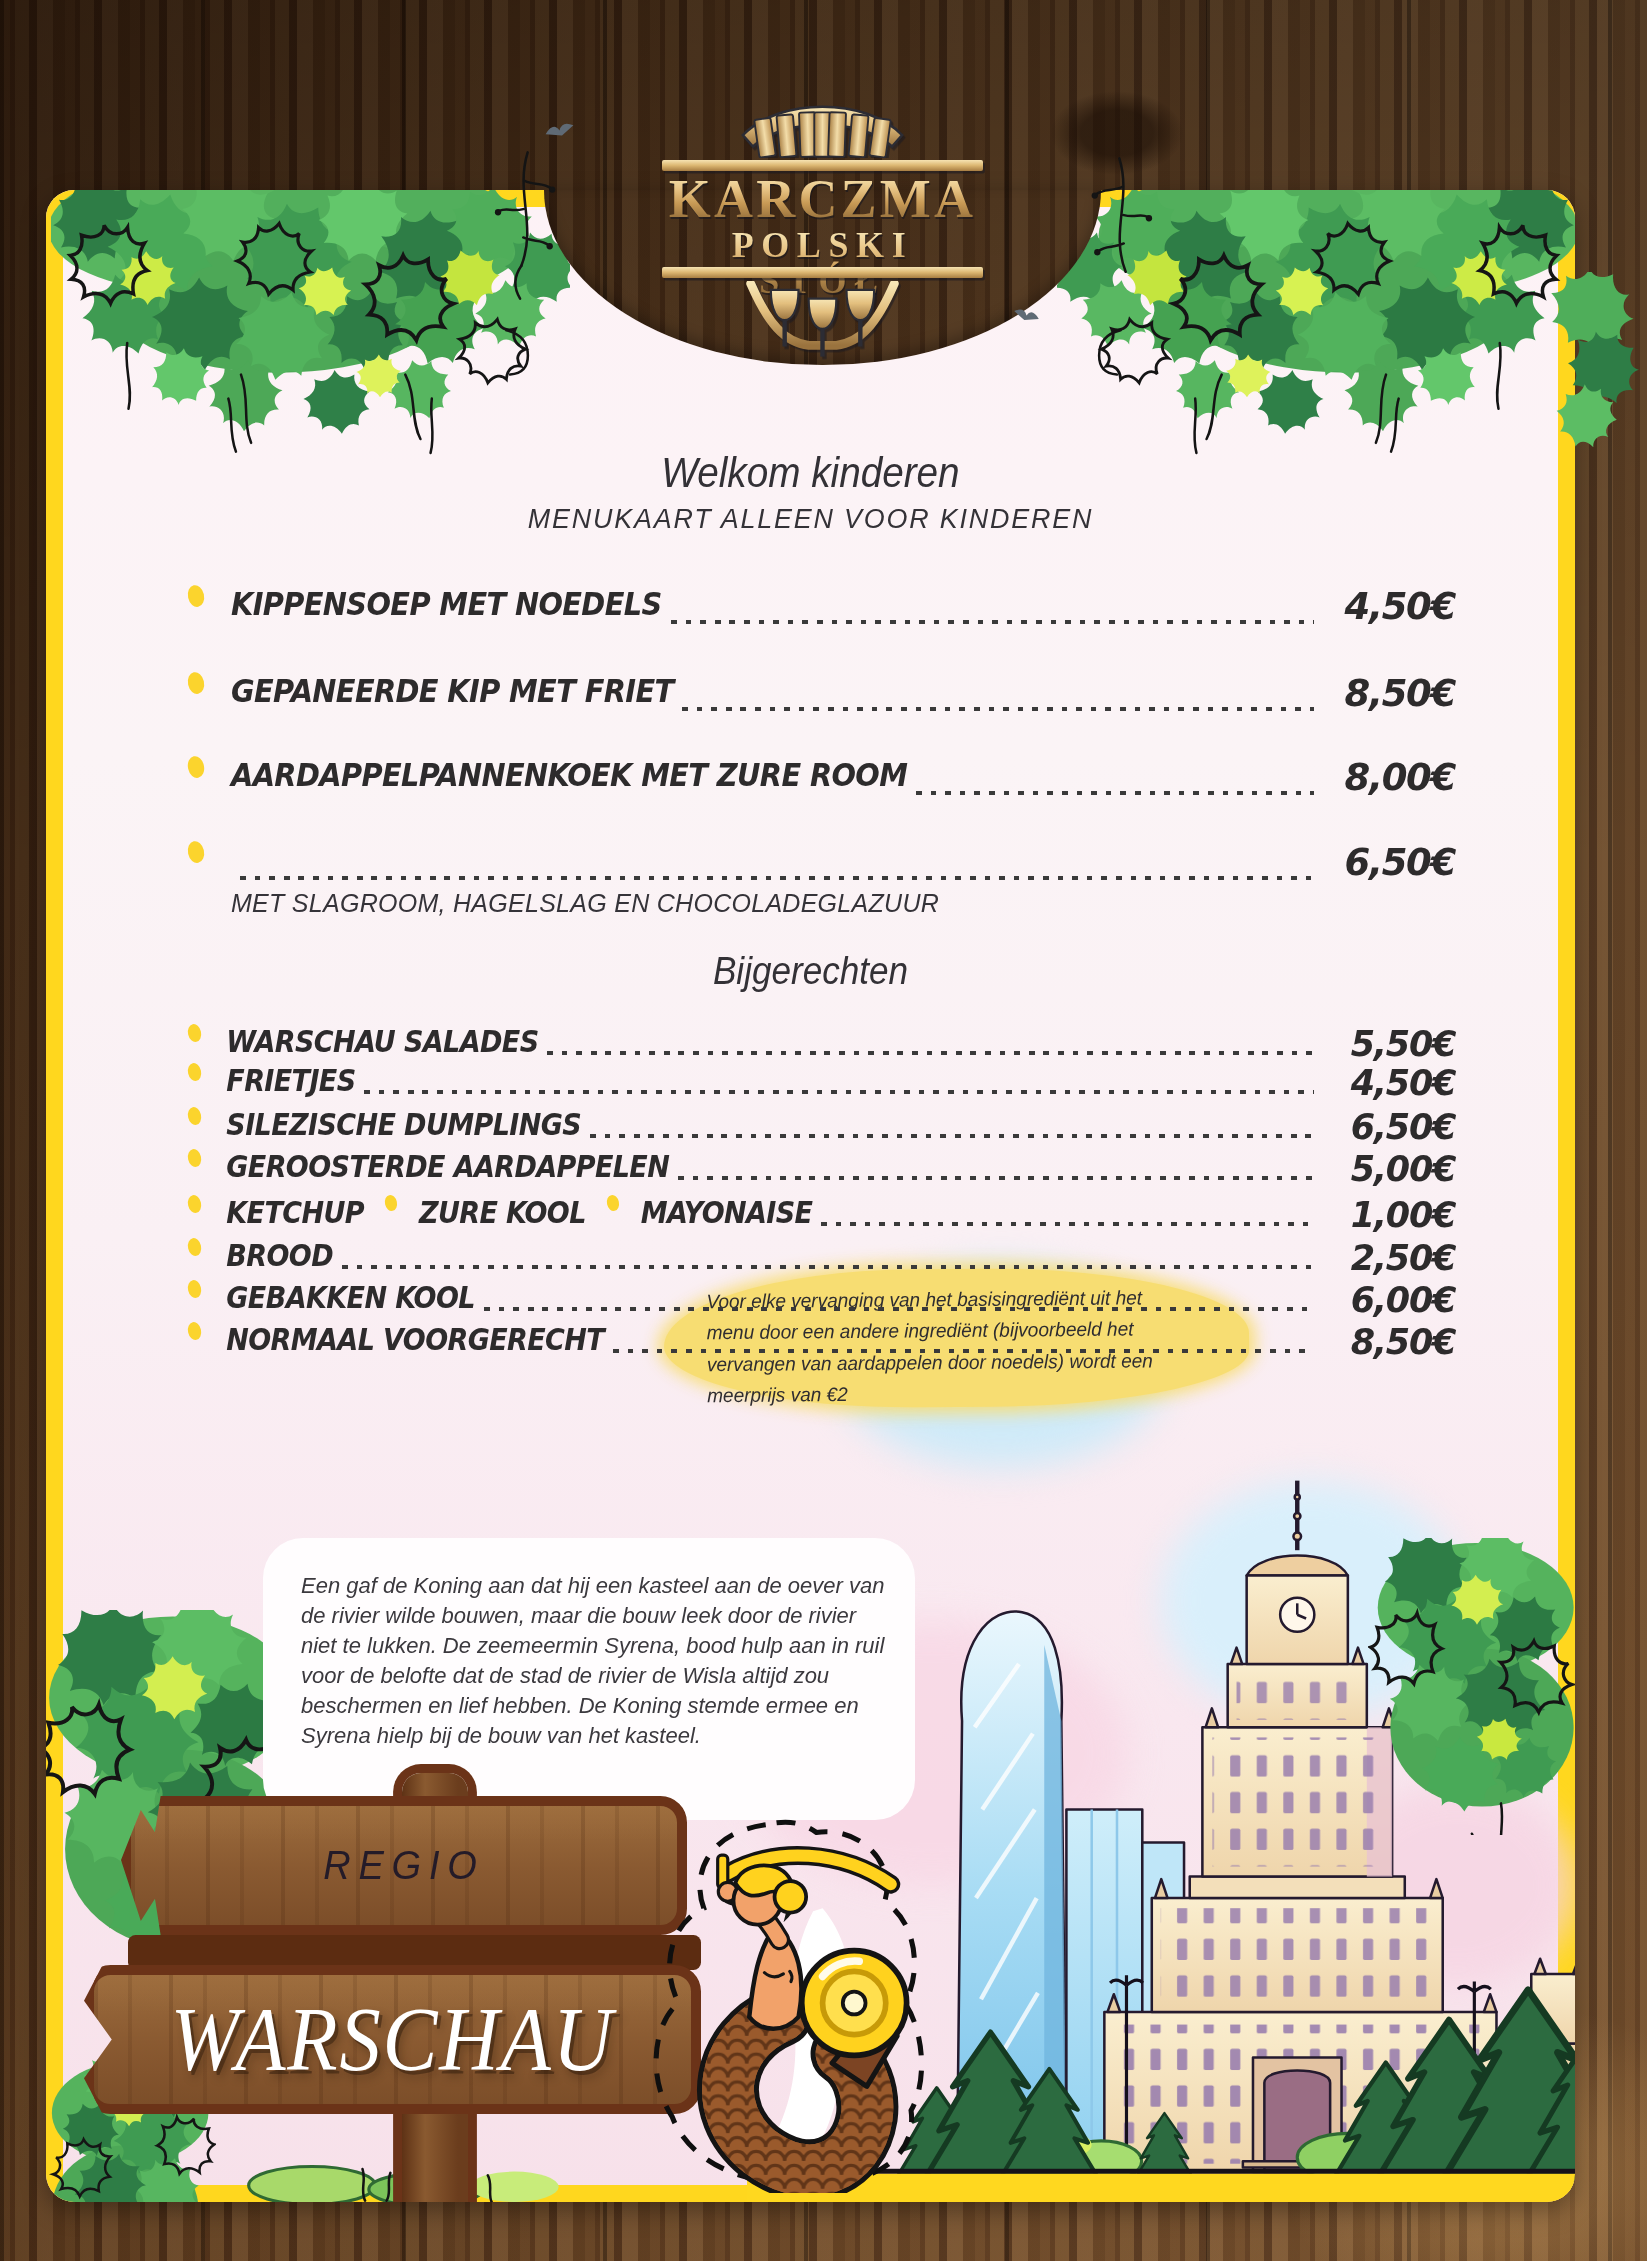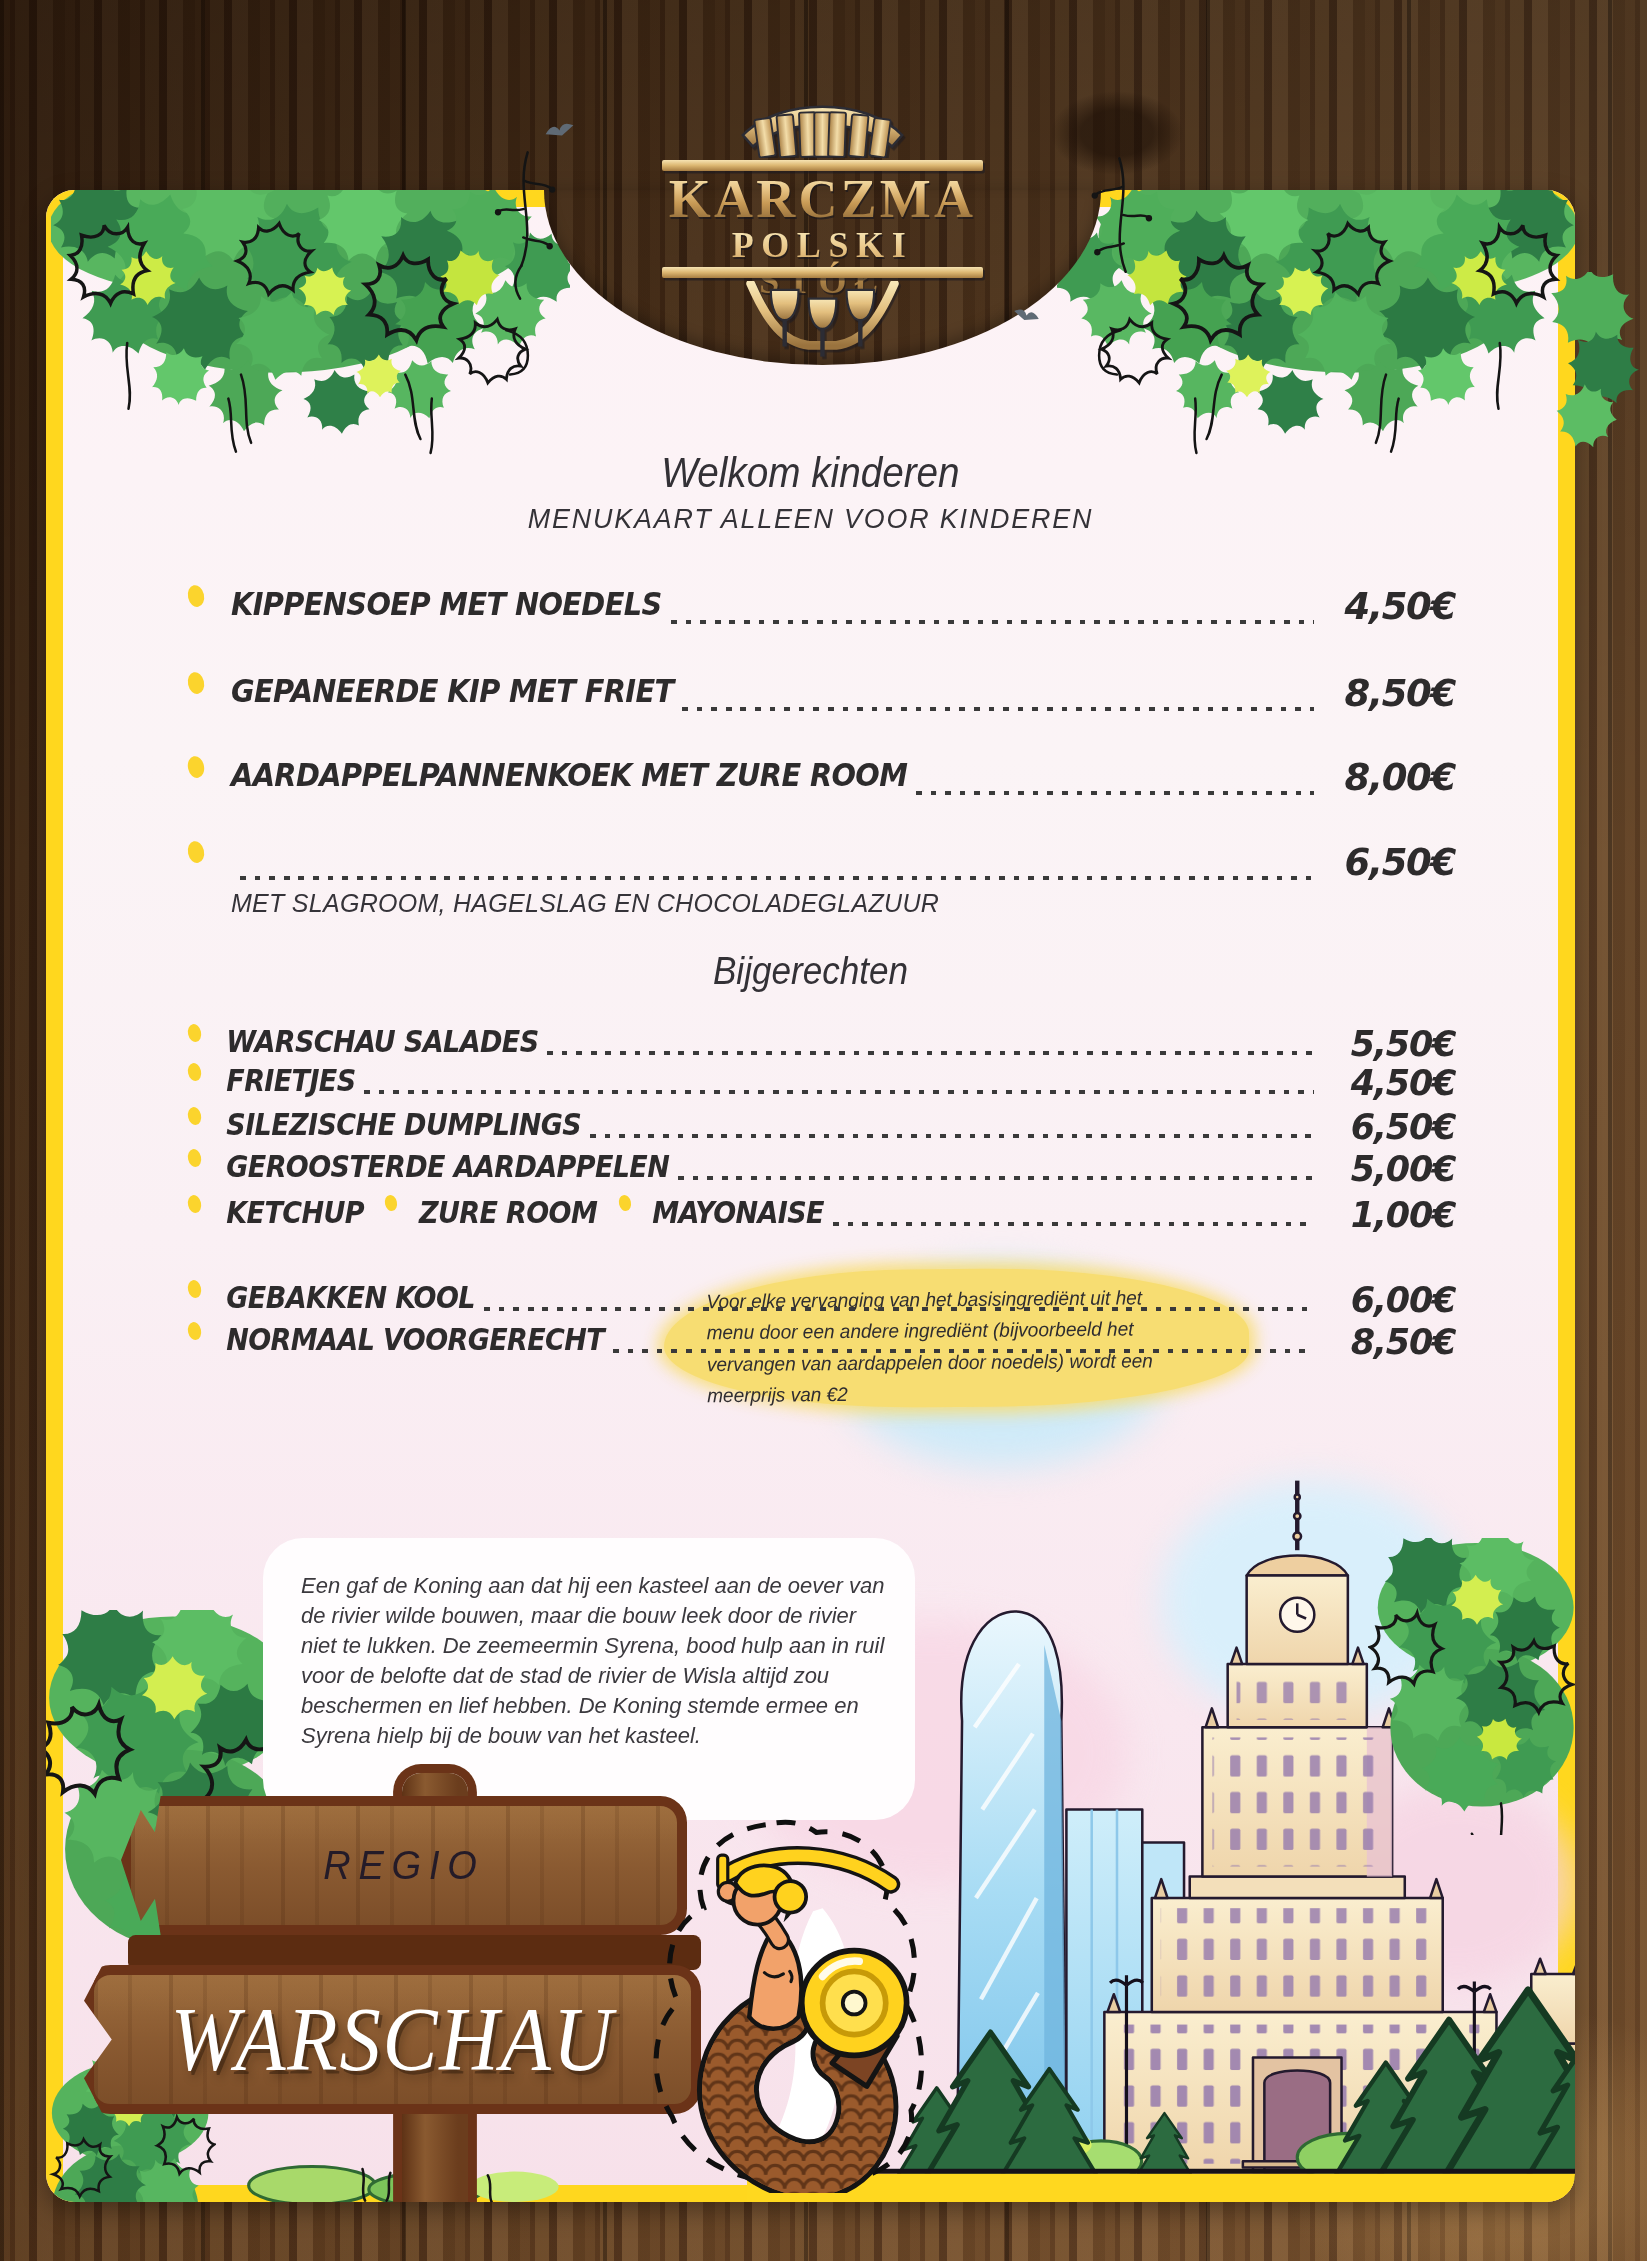--- a/index.html
+++ b/index.html
@@ -161,25 +161,31 @@
   <div class="mrow side" style="top:959px">
     <span class="bullet b-sm"></span>
     <span class="mlabel">GEROOSTERDE AARDAPPELEN</span>
     <div class="leader"></div>
     <span class="mprice">5,00€</span>
   </div>
   <div class="mrow side" style="top:1005px">
     <span class="bullet b-sm"></span>
     <span class="mlabel">KETCHUP</span>
     <span class="bullet b-mid"></span>
-    <span class="mlabel">ZURE ROOM</span>
+    <span class="mlabel">ZURE KOOL</span>
     <span class="bullet b-mid"></span>
     <span class="mlabel">MAYONAISE</span>
     <div class="leader"></div>
     <span class="mprice">1,00€</span>
+  </div>
+  <div class="mrow side" style="top:1048px">
+    <span class="bullet b-sm"></span>
+    <span class="mlabel">BROOD</span>
+    <div class="leader"></div>
+    <span class="mprice">2,50€</span>
   </div>
   <div class="mrow side" style="top:1090px">
     <span class="bullet b-sm"></span>
     <span class="mlabel">GEBAKKEN KOOL</span>
     <div class="leader"></div>
     <span class="mprice">6,00€</span>
   </div>
   <div class="mrow side" style="top:1132px">
     <span class="bullet b-sm"></span>
     <span class="mlabel">NORMAAL VOORGERECHT</span>

